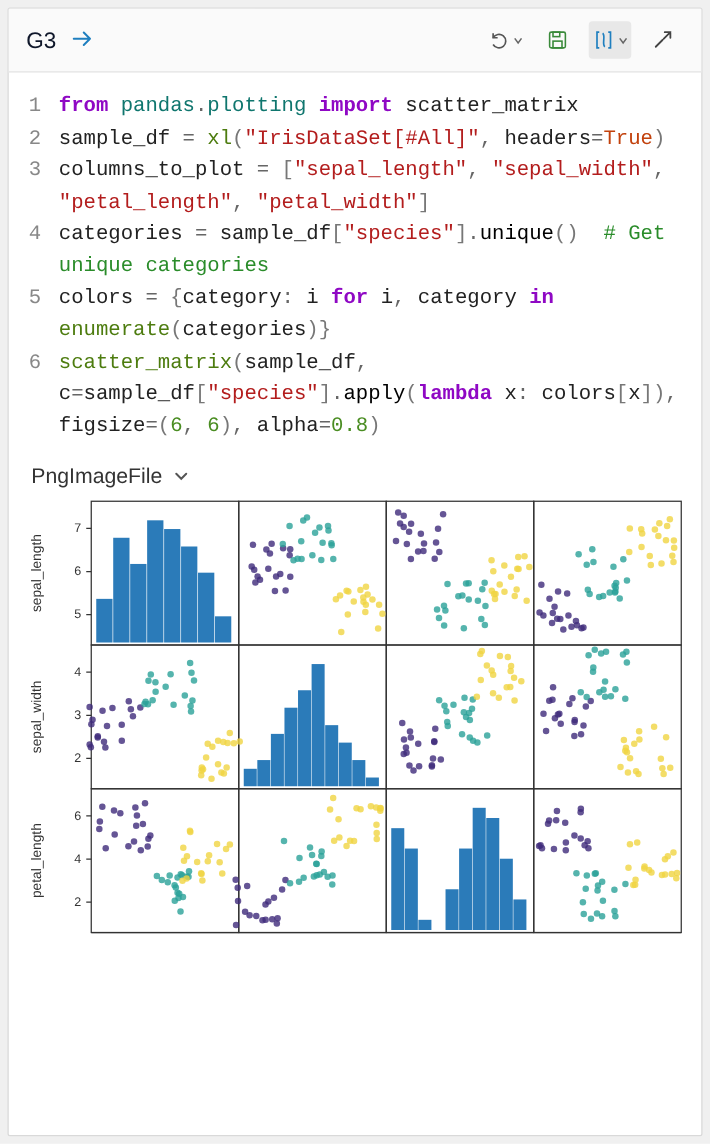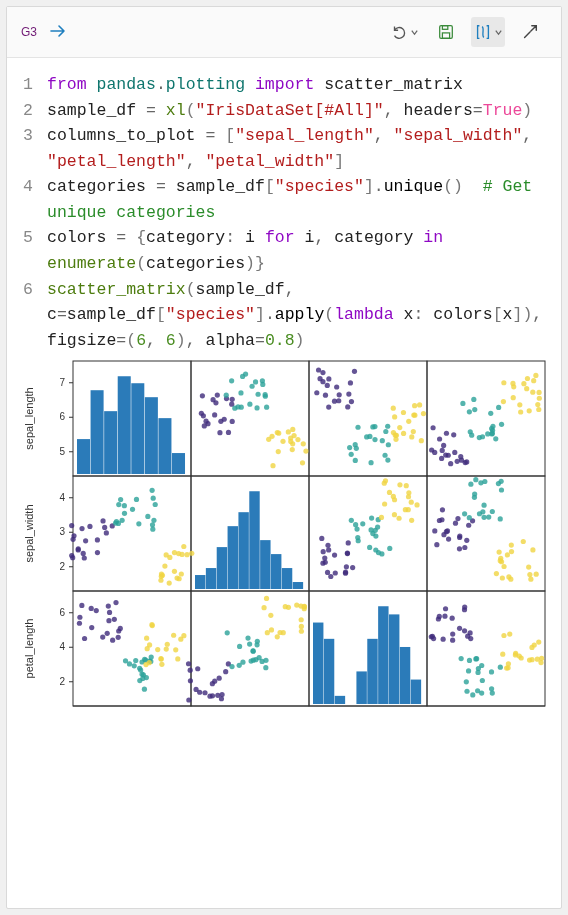--- a/index.html
+++ b/index.html
@@ -23,22 +23,22 @@
 }
 .header-bar {
   display: flex;
   align-items: center;
   padding: 10px 14px;
   border-bottom: 1px solid #e4e4e4;
   gap: 8px;
   background:#fafafa;
 }
 .cell-ref {
-  font-size: 12px;
-  color: #701a75;
+  font-size: 18px;
+  color: #0f172a;
   padding-right:4px;
 }
 .arrow-icon { flex:0 0 auto; }
 .spacer { flex:1; }
 .tool-btn {
   width: 34px; height:30px;
   display:flex; align-items:center; justify-content:center;
   border-radius:3px;
   cursor:pointer;
 }
@@ -61,26 +61,26 @@
   color:#888;
   padding-right:14px;
   flex-shrink:0;
   user-select:none;
 }
 .code-content {
   flex:1;
   white-space: pre-wrap;
   word-break: break-word;
 }
-.tok-kw { color:#8f08c4; } 
+.tok-kw { color:#8f08c4;font-weight:bold; } 
 .tok-mod { color:#0f766e; }
 .tok-id  { color:#222; }
 .tok-str { color:#b31d1d; } 
 .tok-num { color:#4a8d22; }
-.tok-bool{ color:#ec4899; }
+.tok-bool{ color:#c2410c; }
 .tok-op  { color:#666; }
 .tok-call{ color:#4d7c0f; }
 .tok-attr{ color:#000000; }
 .tok-comment{ color:#2a8c2a; }
 .tok-paren{ color:#777; }
 
 .output-title {
   padding: 14px 18px 6px 18px;
   font-size: 17px;
   color:#333;
@@ -136,20 +136,26 @@
     </span>
     <span class="tool-btn">
       <svg width="18" height="18" viewBox="0 0 20 20">
           <path d="M4 16 L10 10 M12 3 L17 3 L17 8 M17 3 L11 9" stroke="#444" stroke-width="1.6" fill="none" stroke-linecap="round"></path>
         </svg>
     </span>
   </div>
 
   <div class="code-area" id="code-area"><div class="code-line"><div class="gutter">1</div><div class="code-content"><span class="tok-kw">from</span> <span class="tok-mod">pandas</span><span class="tok-op">.</span><span class="tok-mod">plotting</span> <span class="tok-kw">import</span> <span class="tok-id">scatter_matrix</span></div></div><div class="code-line"><div class="gutter">2</div><div class="code-content"><span class="tok-id">sample_df</span> <span class="tok-op">=</span> <span class="tok-call">xl</span><span class="tok-paren">(</span><span class="tok-str">"IrisDataSet[#All]"</span><span class="tok-op">,</span> <span class="tok-id">headers</span><span class="tok-op">=</span><span class="tok-bool">True</span><span class="tok-paren">)</span></div></div><div class="code-line"><div class="gutter">3</div><div class="code-content"><span class="tok-id">columns_to_plot</span> <span class="tok-op">=</span> <span class="tok-paren">[</span><span class="tok-str">"sepal_length"</span><span class="tok-op">,</span> <span class="tok-str">"sepal_width"</span><span class="tok-op">,</span> <span class="tok-str">"petal_length"</span><span class="tok-op">,</span> <span class="tok-str">"petal_width"</span><span class="tok-paren">]</span></div></div><div class="code-line"><div class="gutter">4</div><div class="code-content"><span class="tok-id">categories</span> <span class="tok-op">=</span> <span class="tok-id">sample_df</span><span class="tok-paren">[</span><span class="tok-str">"species"</span><span class="tok-paren">]</span><span class="tok-op">.</span><span class="tok-attr">unique</span><span class="tok-paren">()</span>  <span class="tok-comment"># Get unique categories</span></div></div><div class="code-line"><div class="gutter">5</div><div class="code-content"><span class="tok-id">colors</span> <span class="tok-op">=</span> <span class="tok-paren">{</span><span class="tok-id">category</span><span class="tok-op">:</span> <span class="tok-id">i</span> <span class="tok-kw">for</span> <span class="tok-id">i</span><span class="tok-op">,</span> <span class="tok-id">category</span> <span class="tok-kw">in</span> <span class="tok-call">enumerate</span><span class="tok-paren">(</span><span class="tok-id">categories</span><span class="tok-paren">)</span><span class="tok-paren">}</span></div></div><div class="code-line"><div class="gutter">6</div><div class="code-content"><span class="tok-call">scatter_matrix</span><span class="tok-paren">(</span><span class="tok-id">sample_df</span><span class="tok-op">,</span> <span class="tok-id">c</span><span class="tok-op">=</span><span class="tok-id">sample_df</span><span class="tok-paren">[</span><span class="tok-str">"species"</span><span class="tok-paren">]</span><span class="tok-op">.</span><span class="tok-attr">apply</span><span class="tok-paren">(</span><span class="tok-kw">lambda</span> <span class="tok-id">x</span><span class="tok-op">:</span> <span class="tok-id">colors</span><span class="tok-paren">[</span><span class="tok-id">x</span><span class="tok-paren">]</span><span class="tok-paren">)</span><span class="tok-op">,</span> <span class="tok-id">figsize</span><span class="tok-op">=</span><span class="tok-paren">(</span><span class="tok-num">6</span><span class="tok-op">,</span> <span class="tok-num">6</span><span class="tok-paren">)</span><span class="tok-op">,</span> <span class="tok-id">alpha</span><span class="tok-op">=</span><span class="tok-num">0.8</span><span class="tok-paren">)</span></div></div></div>
 
+  <div class="output-title">
+    <span>PngImageFile</span>
+    <svg width="14" height="14" viewBox="0 0 14 14">
+        <path d="M3 5 L7 9 L11 5" stroke="#555" stroke-width="1.6" fill="none" stroke-linecap="round"></path>
+      </svg>
+  </div>
 
   <div class="plot-area">
     <svg class="plot" id="plot-svg" width="530" height="380" viewBox="0 0 530 380">
         <rect x="52" y="4" width="118" height="115" fill="none" stroke="#333" stroke-width="1"></rect>
         <rect x="170" y="4" width="118" height="115" fill="none" stroke="#333" stroke-width="1"></rect>
         <rect x="288" y="4" width="118" height="115" fill="none" stroke="#333" stroke-width="1"></rect>
         <rect x="406" y="4" width="118" height="115" fill="none" stroke="#333" stroke-width="1"></rect>
         <rect x="52" y="119" width="118" height="115" fill="none" stroke="#333" stroke-width="1"></rect>
         <rect x="170" y="119" width="118" height="115" fill="none" stroke="#333" stroke-width="1"></rect>
         <rect x="288" y="119" width="118" height="115" fill="none" stroke="#333" stroke-width="1"></rect>

